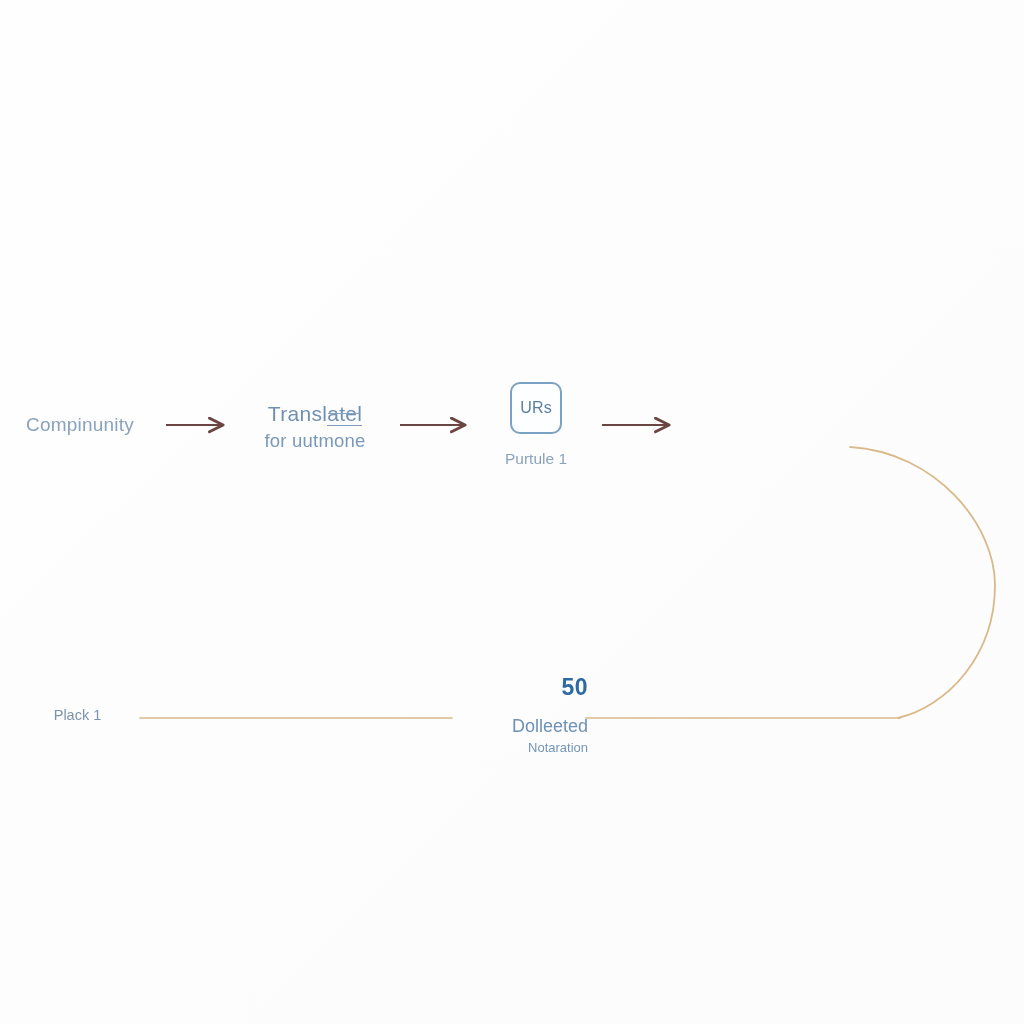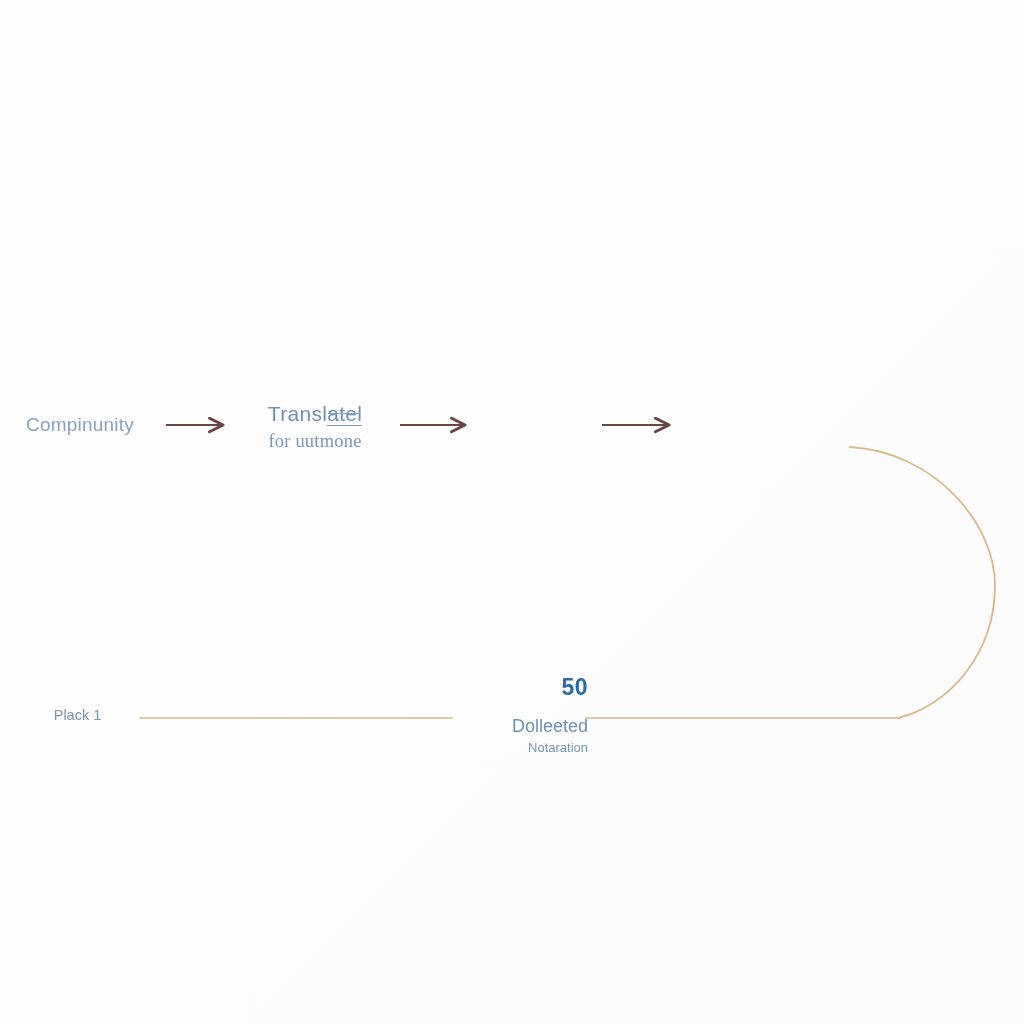--- a/index.html
+++ b/index.html
@@ -70,21 +70,20 @@
     left: 1px;
     right: 2px;
     top: 47%;
     border-top: 1.1px solid #86a3c0;
   }
   .node-translate .line2 {
     font-size: 18.5px;
     display: block;
     margin-top: 1px;
     color: #7a99ba;
-    font-family: Liberation Serif, serif;
   }
 
   
   .urs-wrap {
     position: absolute;
     left: 466px;
     top: 382px;
     width: 140px;
     text-align: center;
   }
@@ -201,20 +200,26 @@
 
   <div class="node node-start">
     <span>Compinunity</span>
   </div>
 
   <div class="node node-translate">
     <div class="line1"><span>Transl</span><span class="ul">atel</span></div>
     <div class="line2">for uutmone</div>
   </div>
 
+  <div class="urs-wrap">
+    <div class="urs-box">
+      <span>URs</span>
+    </div>
+    <div class="urs-caption">Purtule 1</div>
+  </div>
 
 
   <div class="plack">
     <span>Plack 1</span>
   </div>
 
   <div class="metric">
     <div class="value">50</div>
     <div class="label1">Dolleeted</div>
     <div class="label2">Notaration</div>

